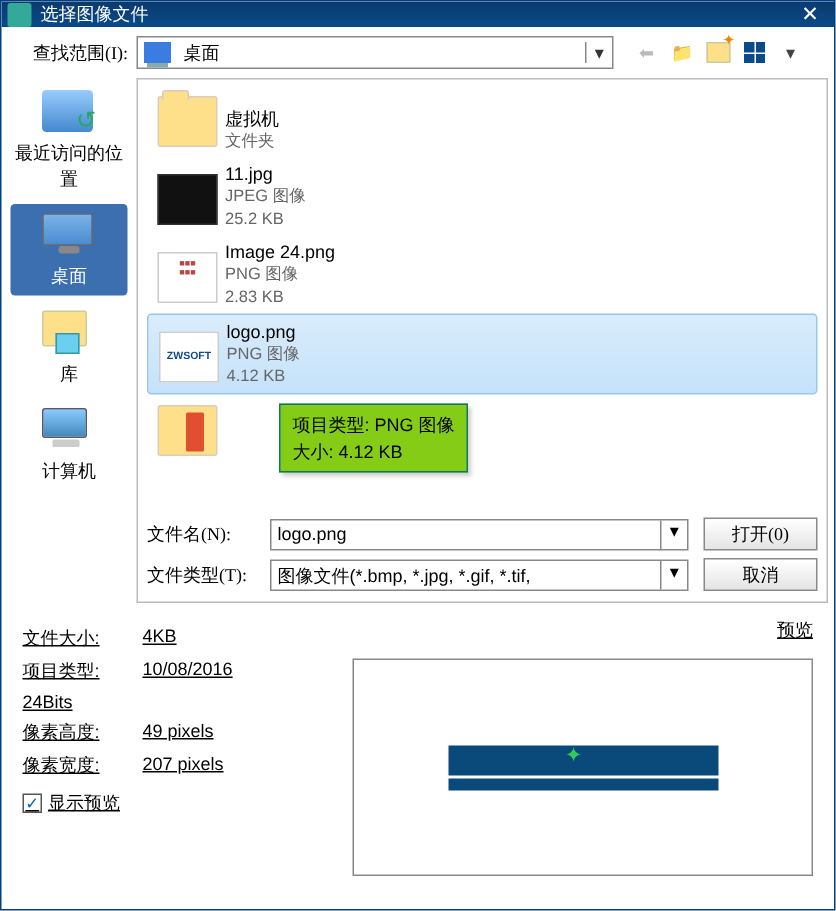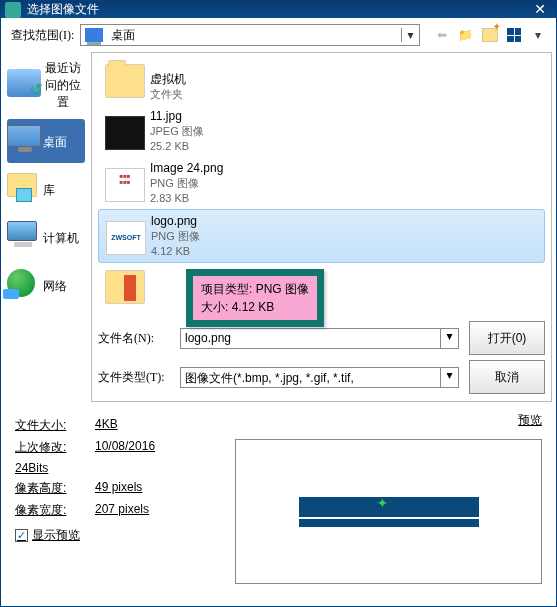--- a/index.html
+++ b/index.html
@@ -3,38 +3,38 @@
 <meta charset="utf-8">
 <style>
 * { box-sizing: border-box; margin: 0; padding: 0; font-family: "Microsoft YaHei", "SimSun", sans-serif; font-size: 12px; }
 body { background: #fff; width: 557px; height: 607px; overflow: hidden; border: 1px solid #004080; }
 
 .titlebar { background: linear-gradient(#0a3a6e, #0a4a8a); color: #fff; height: 17px; display: flex; align-items: center; padding: 0 4px; }
 .titlebar .app-icon { width: 16px; height: 16px; background: #3a9; border-radius: 2px; margin-right: 6px; }
 .titlebar .title { flex: 1; }
 .titlebar .close { width: 24px; height: 20px; color: #fff; font-size: 14px; text-align: center; line-height: 18px; cursor: pointer; }
 
-.toolbar { display: flex; align-items: center; padding: 6px 10px; gap: 6px; }
+.toolbar { display: flex; align-items: center; padding: 6px 21px; gap: 6px; }
 .toolbar label { font-family: SimSun, serif; white-space: nowrap; }
 .look-combo { flex: 1; display: flex; align-items: center; border: 1px solid #888; height: 22px; background: #fff; }
 .look-combo .icon { width: 18px; height: 14px; background: #3a7de0; margin: 0 4px; position: relative; }
 .look-combo .icon::after { content:""; position: absolute; bottom:-3px; left:2px; width:14px; height:3px; background:#8aa; }
 .look-combo .drop { width: 18px; text-align: center; border-left: 1px solid #888; color: #333; }
 .tool-icons { display: flex; gap: 8px; margin-left: 8px; color: #bbb; align-items: center; }
 .tool-icons .ic { width: 16px; height: 16px; display: flex; align-items: center; justify-content: center; }
 .tool-icons .ic.active { color: #444; }
 .newfolder { position: relative; width:16px; height:14px; background:#ffe08a; border:1px solid #cc9; }
 .newfolder::after { content:"✦"; position:absolute; top:-8px; right:-4px; font-size:10px; color:#e80; }
 .grid-ic { width:14px; height:14px; display:grid; grid-template-columns:1fr 1fr; grid-template-rows:1fr 1fr; gap:1px; }
 .grid-ic span { background:#0a4a8a; }
 
 .body-row { display: flex; height: 350px; }
 
 .places { width: 90px; display: flex; flex-direction: column; align-items: center; padding-top: 2px; gap: 4px; }
-.place { width: 78px; display: flex; flex-direction: row; align-items: center; padding: 6px 0 4px; border-radius: 3px; cursor: pointer; }
+.place { width: 78px; display: flex; flex-direction: column; align-items: center; padding: 6px 0 4px; border-radius: 3px; cursor: pointer; }
 .place.selected { background: #3b6fb0; color: #fff; }
 .place .pic { width: 36px; height: 30px; margin-bottom: 4px; }
 .place .lbl { font-size: 12px; text-align: center; }
 
 .monitor { width:34px; height:22px; background:linear-gradient(#7ab3e8,#4a8cd0); border:1px solid #667; position:relative; border-radius:2px; }
 .monitor::after { content:""; position:absolute; left:10px; bottom:-6px; width:14px; height:5px; background:#888; border-radius:2px; }
 .recent { width:34px; height:28px; background:linear-gradient(#9cf,#48c); border-radius:3px; position:relative; }
 .recent::after { content:"↺"; position:absolute; right:-2px; bottom:-2px; font-size:16px; color:#2a6; }
 .lib { width:30px; height:24px; background:#ffe08a; border:1px solid #cc9; border-radius:2px; position:relative; }
 .lib::after { content:""; position:absolute; left:8px; top:14px; width:14px; height:12px; background:#6bd0f0; border:1px solid #39a; }
@@ -53,30 +53,30 @@
 .item.selected { background:linear-gradient(#d9ecfb,#c5e2fa); border:1px solid #97c6ee; }
 
 .folder-thumb { width:40px; height:34px; background:#ffe08a; border:1px solid #dcb; border-radius:2px; position:relative; }
 .folder-thumb::before { content:""; position:absolute; top:-5px; left:2px; width:16px; height:6px; background:#ffe08a; border:1px solid #dcb; border-bottom:none; border-radius:2px 2px 0 0;}
 .black-thumb { width:40px; height:34px; background:#111; border:1px solid #333; }
 .white-thumb { width:40px; height:34px; background:#fff; border:1px solid #ccc; font-size:6px; color:#b44; text-align:center; padding-top:4px; }
 .logo-thumb { width:40px; height:34px; background:#fff; border:1px solid #ccc; display:flex; align-items:center; justify-content:center; font-size:7px; font-weight:bold; color:#0a4a8a; }
 .folder-col { width:40px; height:34px; background:#ffe08a; border:1px solid #dcb; border-radius:2px; position:relative; }
 .folder-col::after{ content:""; position:absolute; left:18px; top:4px; width:12px; height:26px; background:#e05030; border-radius:1px;}
 
-.tooltip { position:absolute; left:94px; top:216px; background:#f9a8d4; border:7px solid #0f766e; padding:4px 8px; font-family:SimSun,serif; box-shadow:2px 2px 3px rgba(0,0,0,.2); z-index:10; }
+.tooltip { position:absolute; left:94px; top:216px; background:#84cc16; border:1px solid #0f766e; padding:4px 8px; font-family:SimSun,serif; box-shadow:2px 2px 3px rgba(0,0,0,.2); z-index:10; }
 .tooltip div { line-height:1.5; }
 
 .name-rows { padding:4px 6px 2px; }
 .name-row { display:flex; align-items:center; gap:10px; margin:5px 0; }
 .name-row label { width:72px; font-family:SimSun,serif; }
 .name-row .combo { flex:1; display:flex; border:1px solid #888; height:21px; background:#fff; font-family:"Courier New",monospace; }
 .name-row .combo span { flex:1; padding:2px 4px; }
 .name-row .combo .drop { width:18px; border-left:1px solid #888; text-align:center; }
-.name-row button { width:76px; height:34px; border:1px solid #888; background:linear-gradient(#fff,#e4e4e4); font-family:Liberation Sans, sans-serif; cursor:pointer; }
+.name-row button { width:76px; height:22px; border:1px solid #888; background:linear-gradient(#fff,#e4e4e4); font-family:Liberation Serif, serif; cursor:pointer; }
 
 .lower { display:flex; padding:10px 14px 8px; gap:20px;text-decoration:underline; }
 .info-col { width:200px; font-family:"Courier New","SimSun",monospace; }
 .info-col .row { display:flex; margin:5px 0; }
 .info-col .row .k { width:80px; }
 .chk { margin-top:8px; display:flex; align-items:center; gap:4px; }
 .chk .box { width:13px; height:13px; border:1px solid #555; display:flex; align-items:center; justify-content:center; font-size:11px; color:#06a; }
 
 .preview-col { flex:1;text-align:right; }
 .preview-col .hdr { font-family:SimSun,serif; margin-bottom:10px; }
@@ -139,26 +139,20 @@
           <div class="lib"></div>
         </div>
       <div class="lbl">库</div>
     </div>
     <div class="place">
       <div class="pic">
           <div class="computer"></div>
         </div>
       <div class="lbl">计算机</div>
     </div>
-    <div class="place">
-      <div class="pic">
-          <div class="globe"></div>
-        </div>
-      <div class="lbl">网络</div>
-    </div>
   </div>
 
   <div class="filepane">
     <div class="filelist">
       <div class="item">
         <div class="thumb">
             <div class="folder-thumb"></div>
           </div>
         <div class="meta">
           <span class="name">虚拟机</span>
@@ -229,21 +223,21 @@
   </div>
 </div>
 
 <div class="lower">
   <div class="info-col">
     <div class="row">
         <div class="k">文件大小:</div>
         <div>4KB</div>
       </div>
     <div class="row">
-        <div class="k">上次修改:</div>
+        <div class="k">项目类型:</div>
         <div>10/08/2016</div>
       </div>
     <div class="row">
         <div>24Bits</div>
       </div>
     <div class="row">
         <div class="k">像素高度:</div>
         <div>49 pixels</div>
       </div>
     <div class="row">

